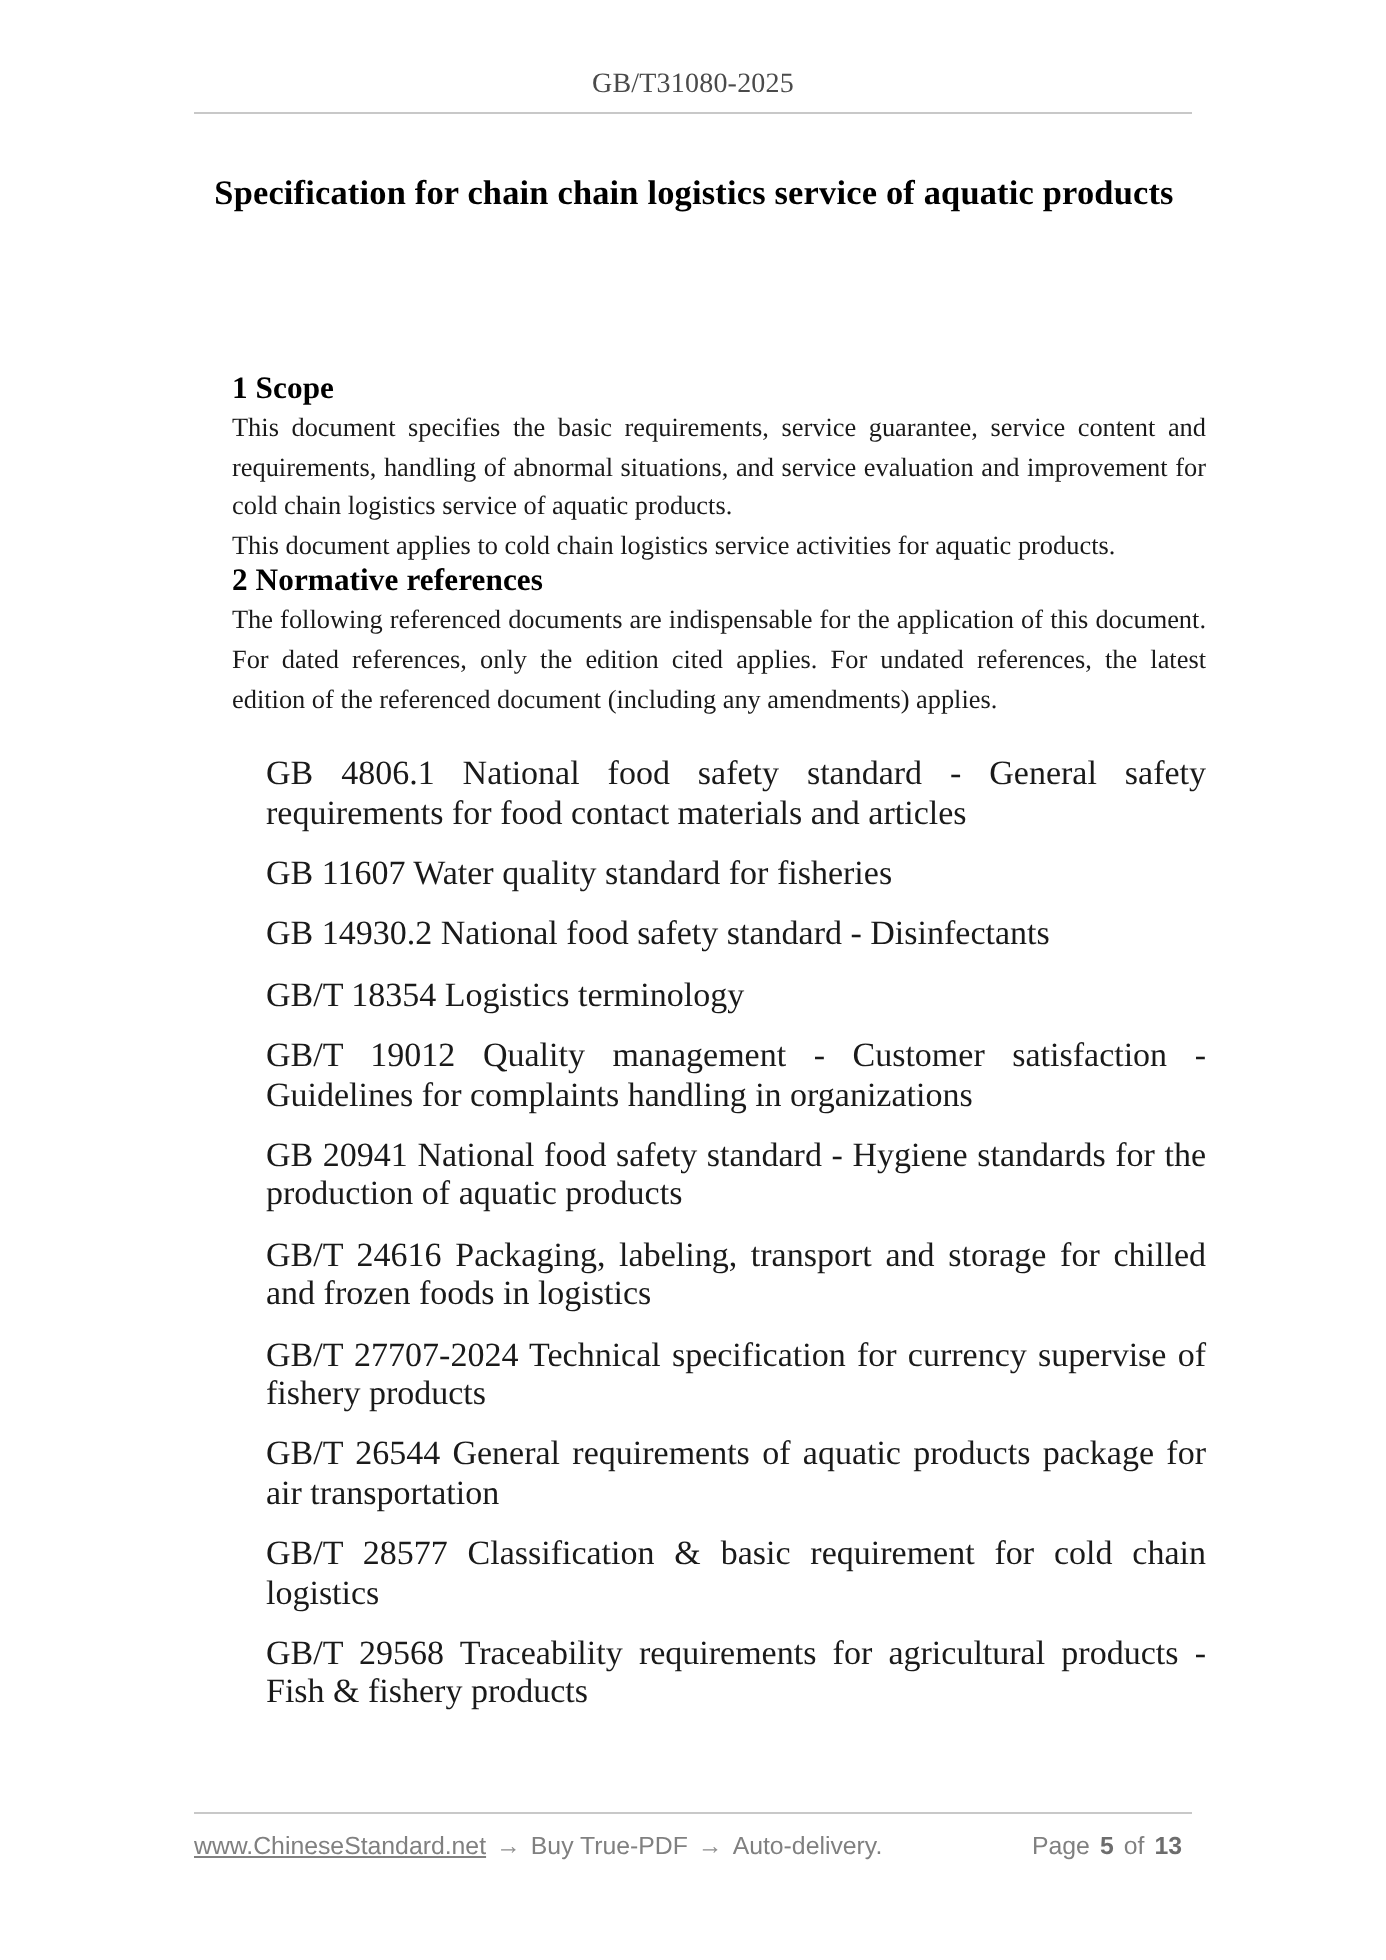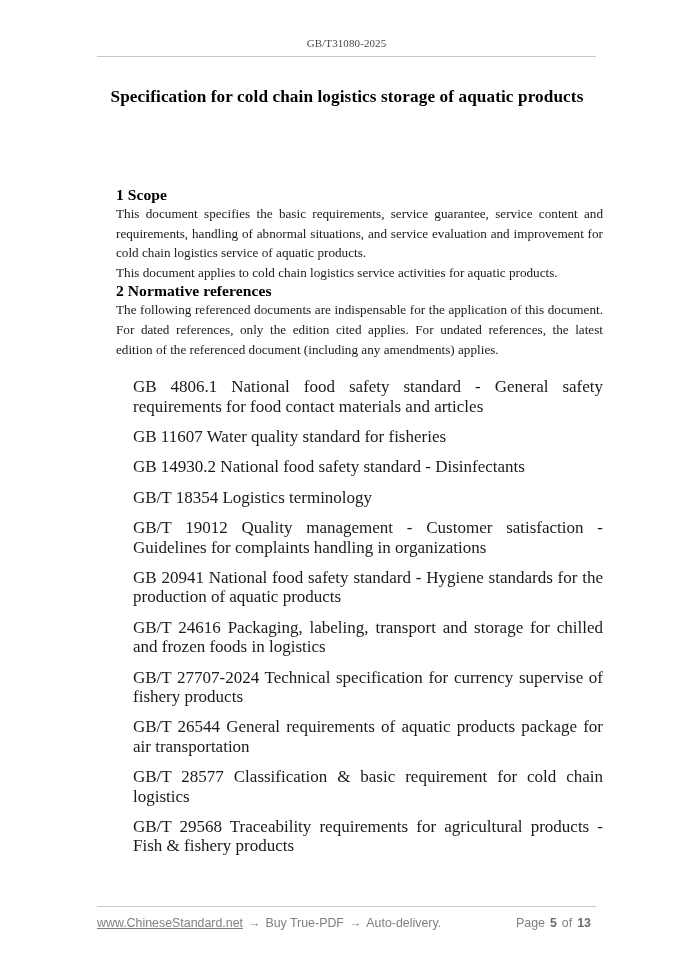--- a/index.html
+++ b/index.html
@@ -25,21 +25,21 @@
   
   .page-header {
     position: absolute;
     top: 33px;
     left: 97px;
     width: 499px;
     text-align: center;
   }
   .page-header .hdr-text {
     font-family: "Liberation Serif", "DejaVu Serif", serif;
-    font-size: 11px;
+    font-size: 14px;
     color: #4a4a4a;
     letter-spacing: 0.1px;
     display: inline-block;
   }
   .header-rule {
     position: absolute;
     top: 56px;
     left: 97px;
     width: 499px;
     height: 1px;
@@ -162,21 +162,21 @@
 </head>
 <body>
 
 <div class="page">
 
   <div class="page-header">
     <span class="hdr-text">GB/T31080-2025</span>
   </div>
   <div class="header-rule"></div>
 
-  <div class="doc-title">Specification for cold chain logistics storage of aquatic products</div>
+  <div class="doc-title">Specification for chain chain logistics service of aquatic products</div>
 
   <div class="content">
 
     <h2 class="sec-heading sec-scope-heading">1 Scope</h2>
 
     <p class="body-par par-scope-1">This document specifies the basic requirements, service guarantee, service content and requirements, handling of abnormal situations, and service evaluation and improvement for cold chain logistics service of aquatic products.</p>
 
     <p class="body-par par-scope-2">This document applies to cold chain logistics service activities for aquatic products.</p>
 
     <h2 class="sec-heading sec-norm-heading">2 Normative references</h2>

